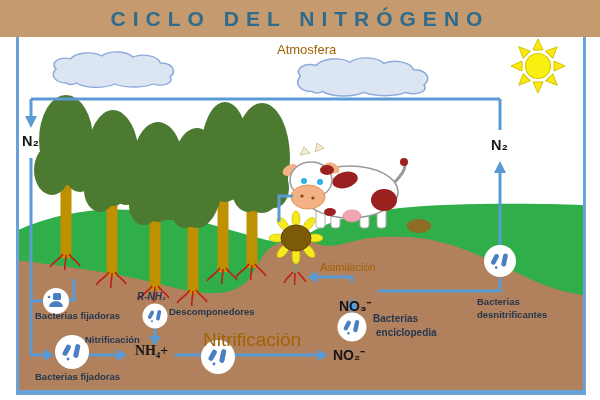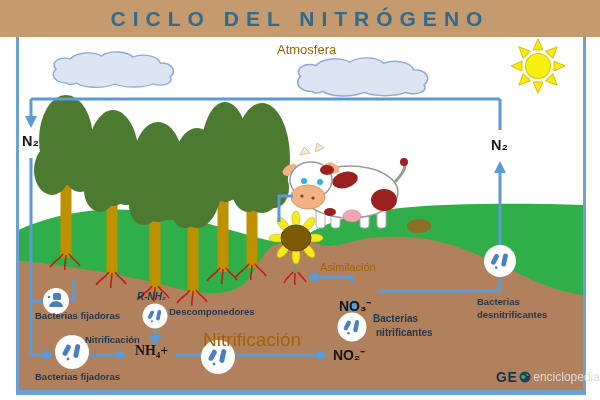--- a/index.html
+++ b/index.html
@@ -228,29 +228,21 @@
   <div>Bacterias fijadoras</div>
 </div>
 
 <div class="lbl sm" style="left:85px; top:334px;">Nitrificación</div>
 <div class="lbl chem" style="left:135px; top:343px;font-family:Liberation Serif, serif;">NH₄+</div>
 <div class="lbl proc" style="left:187px; top:329px; font-size:19px;margin-left:16px;">Nitrificación</div>
 <div class="lbl chem" style="left:333px; top:345px;">NO₂⁻</div>
 
 <div class="lbl sm" style="left:373px; top:312px; font-size:10px; line-height:14px;">
   <div>Bacterias</div>
-  <div style="padding-left:3px;">nitrificantes</div>
+  <div style="padding-left:3px;">enciclopedia</div>
 </div>
 
 <div class="lbl sm" style="left:35px; top:371px;">
   <div>Bacterias fijadoras</div>
 </div>
 
-<div class="logo">
-  <span class="ge">GE</span>
-  <svg width="12" height="12" viewBox="0 0 12 12">
-    <circle cx="6" cy="6" r="5.5" fill="#1d3f63"></circle>
-    <path d="M2,5 C3,3.5 5,4 6,5 C7,6 6,8 4.5,8 C3,8 2.5,6.5 2,5 Z M7,3 C8,2.5 9.5,3.5 9.5,4.5 C9.5,5.5 8,5 7.5,4.2 Z" fill="#3fae49"></path>
-  </svg>
-  <span class="rest">enciclopedia</span>
-</div>
 
 </div>
 
 </body></html>

